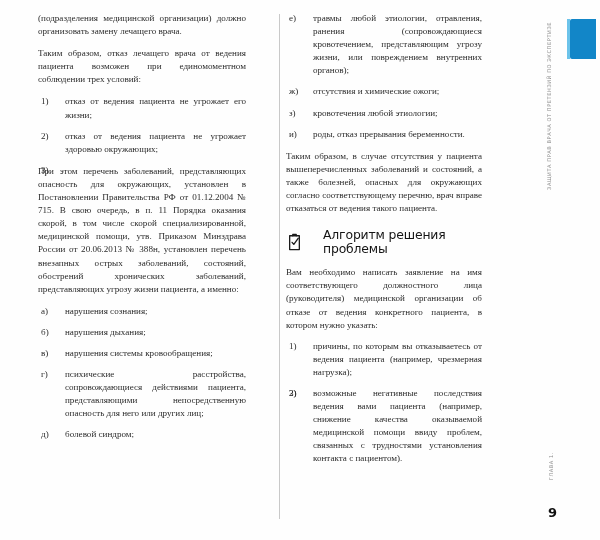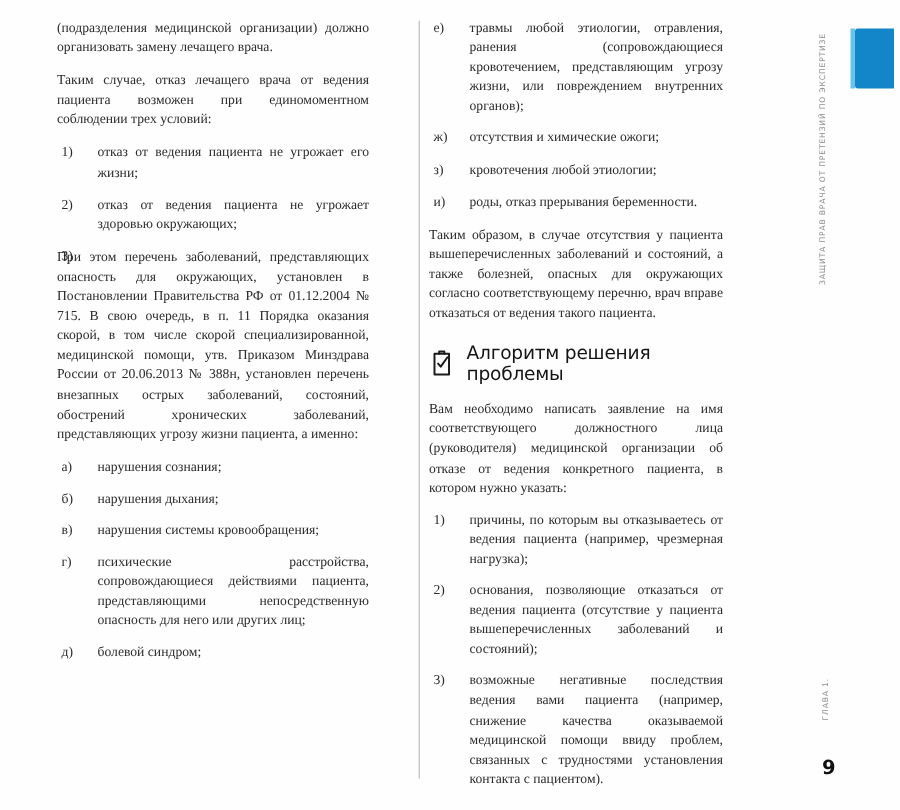--- a/index.html
+++ b/index.html
@@ -79,21 +79,21 @@
     top: 0;
     font-size: 9.1px;
     line-height: 13.1px;
     white-space: nowrap;
   }
 
   
   .section-head {
     display: flex;
     align-items: center;
-    gap: 8px;
+    gap: 20px;
     margin: 13px 0 10px 0;
   }
   .head-icon {
     flex: 0 0 auto;
     width: 17px;
     height: 18px;
     color: #1b1b1b;
     display: block;
   }
   .head-title {
@@ -164,21 +164,21 @@
 <div class="page">
 
   <div class="col-divider"></div>
 
   <div class="columns">
 
     <div class="col col-left">
 
       <p class="para">(подразделения медицинской организации) должно организовать замену лечащего врача.</p>
 
-      <p class="para">Таким случае, отказ лечащего врача от ведения пациента возможен при единомоментном соблюдении трех условий:</p>
+      <p class="para">Таким образом, отказ лечащего врача от ведения пациента возможен при единомоментном соблюдении трех условий:</p>
 
       <ol class="nlist">
         <li>
           <span class="marker">1)</span>
           <span>отказ от ведения пациента не угрожает его жизни;</span>
         </li>
         <li>
           <span class="marker">2)</span>
           <span>отказ от ведения пациента не угрожает здоровью окружающих;</span>
         </li>
@@ -250,21 +250,20 @@
 
       <p class="para tight">Вам необходимо написать заявление на имя соответствующего должностного лица (руководителя) медицинской организации об отказе от ведения конкретного пациента, в котором нужно указать:</p>
 
       <ol class="nlist">
         <li>
           <span class="marker">1)</span>
           <span>причины, по которым вы отказываетесь от ведения пациента (например, чрезмерная нагрузка);</span>
         </li>
         <li>
           <span class="marker">2)</span>
-          <span>основания, позволяющие отказаться от ведения пациента (отсутствие у пациента вышеперечисленных заболеваний и состояний);</span>
         </li>
         <li>
           <span class="marker">3)</span>
           <span>возможные негативные последствия ведения вами пациента (например, снижение качества оказываемой медицинской помощи ввиду проблем, связанных с трудностями установления контакта с пациентом).</span>
         </li>
       </ol>
 
     </div>
   </div>
 

